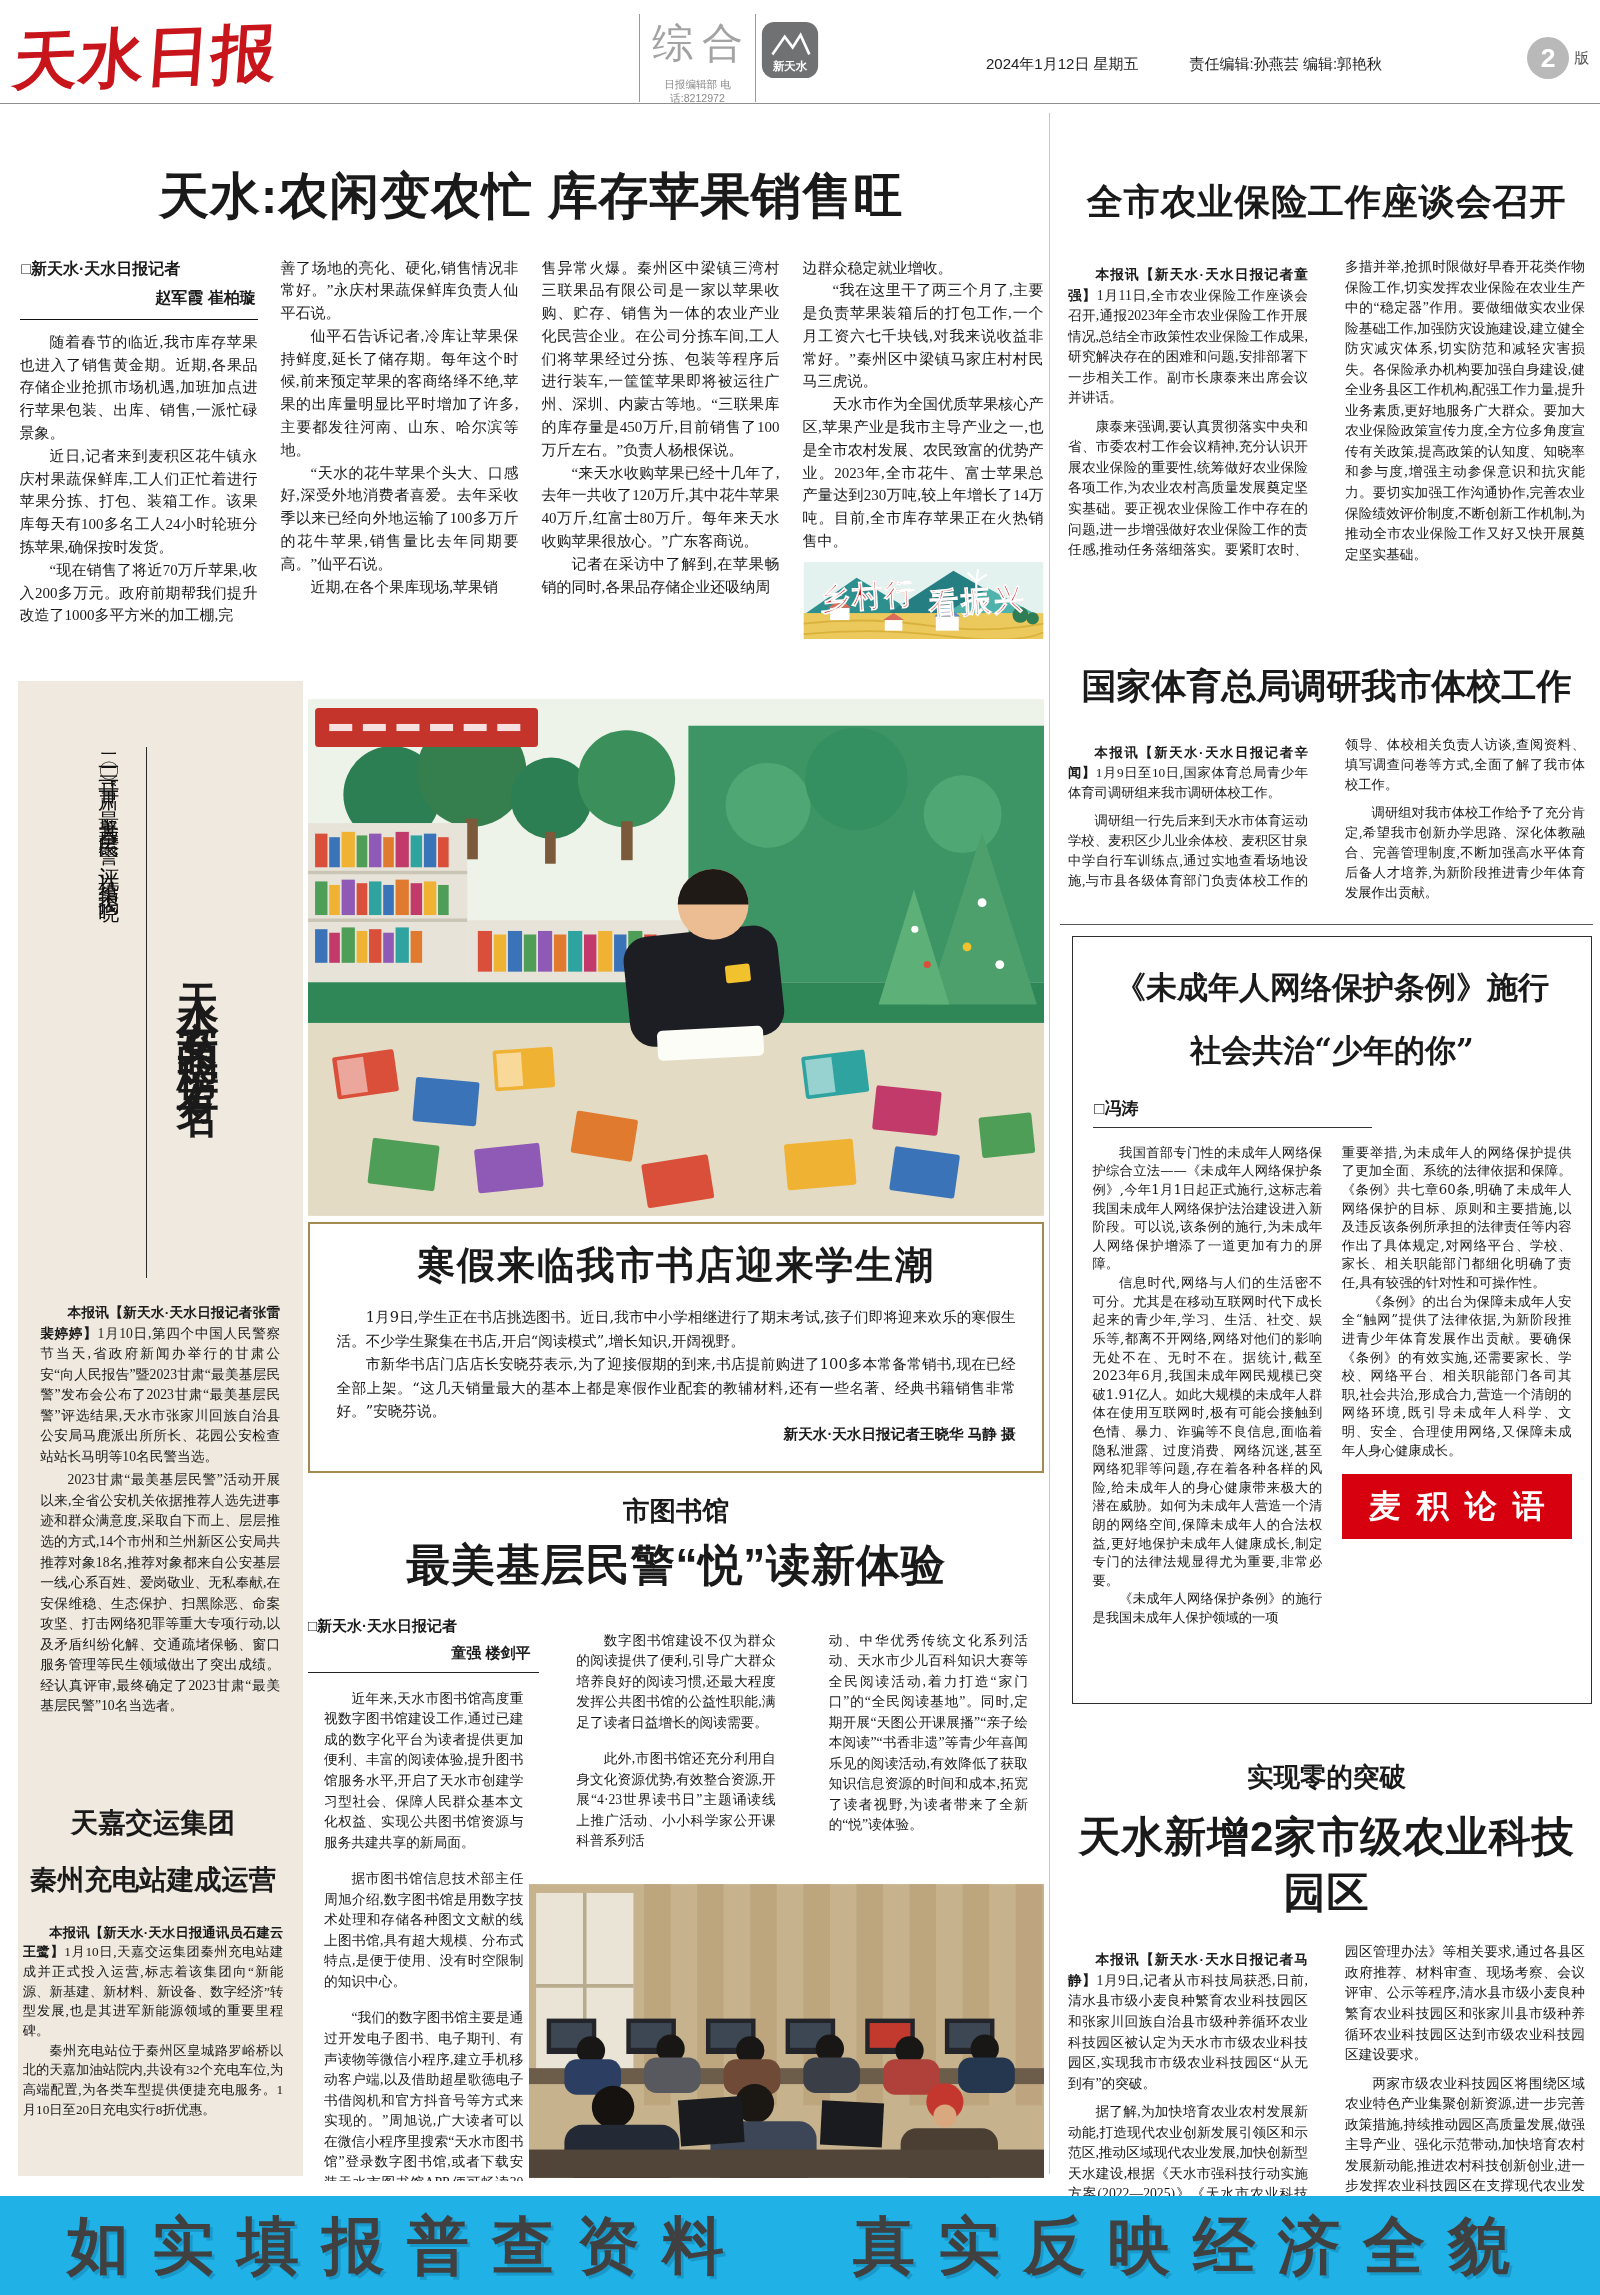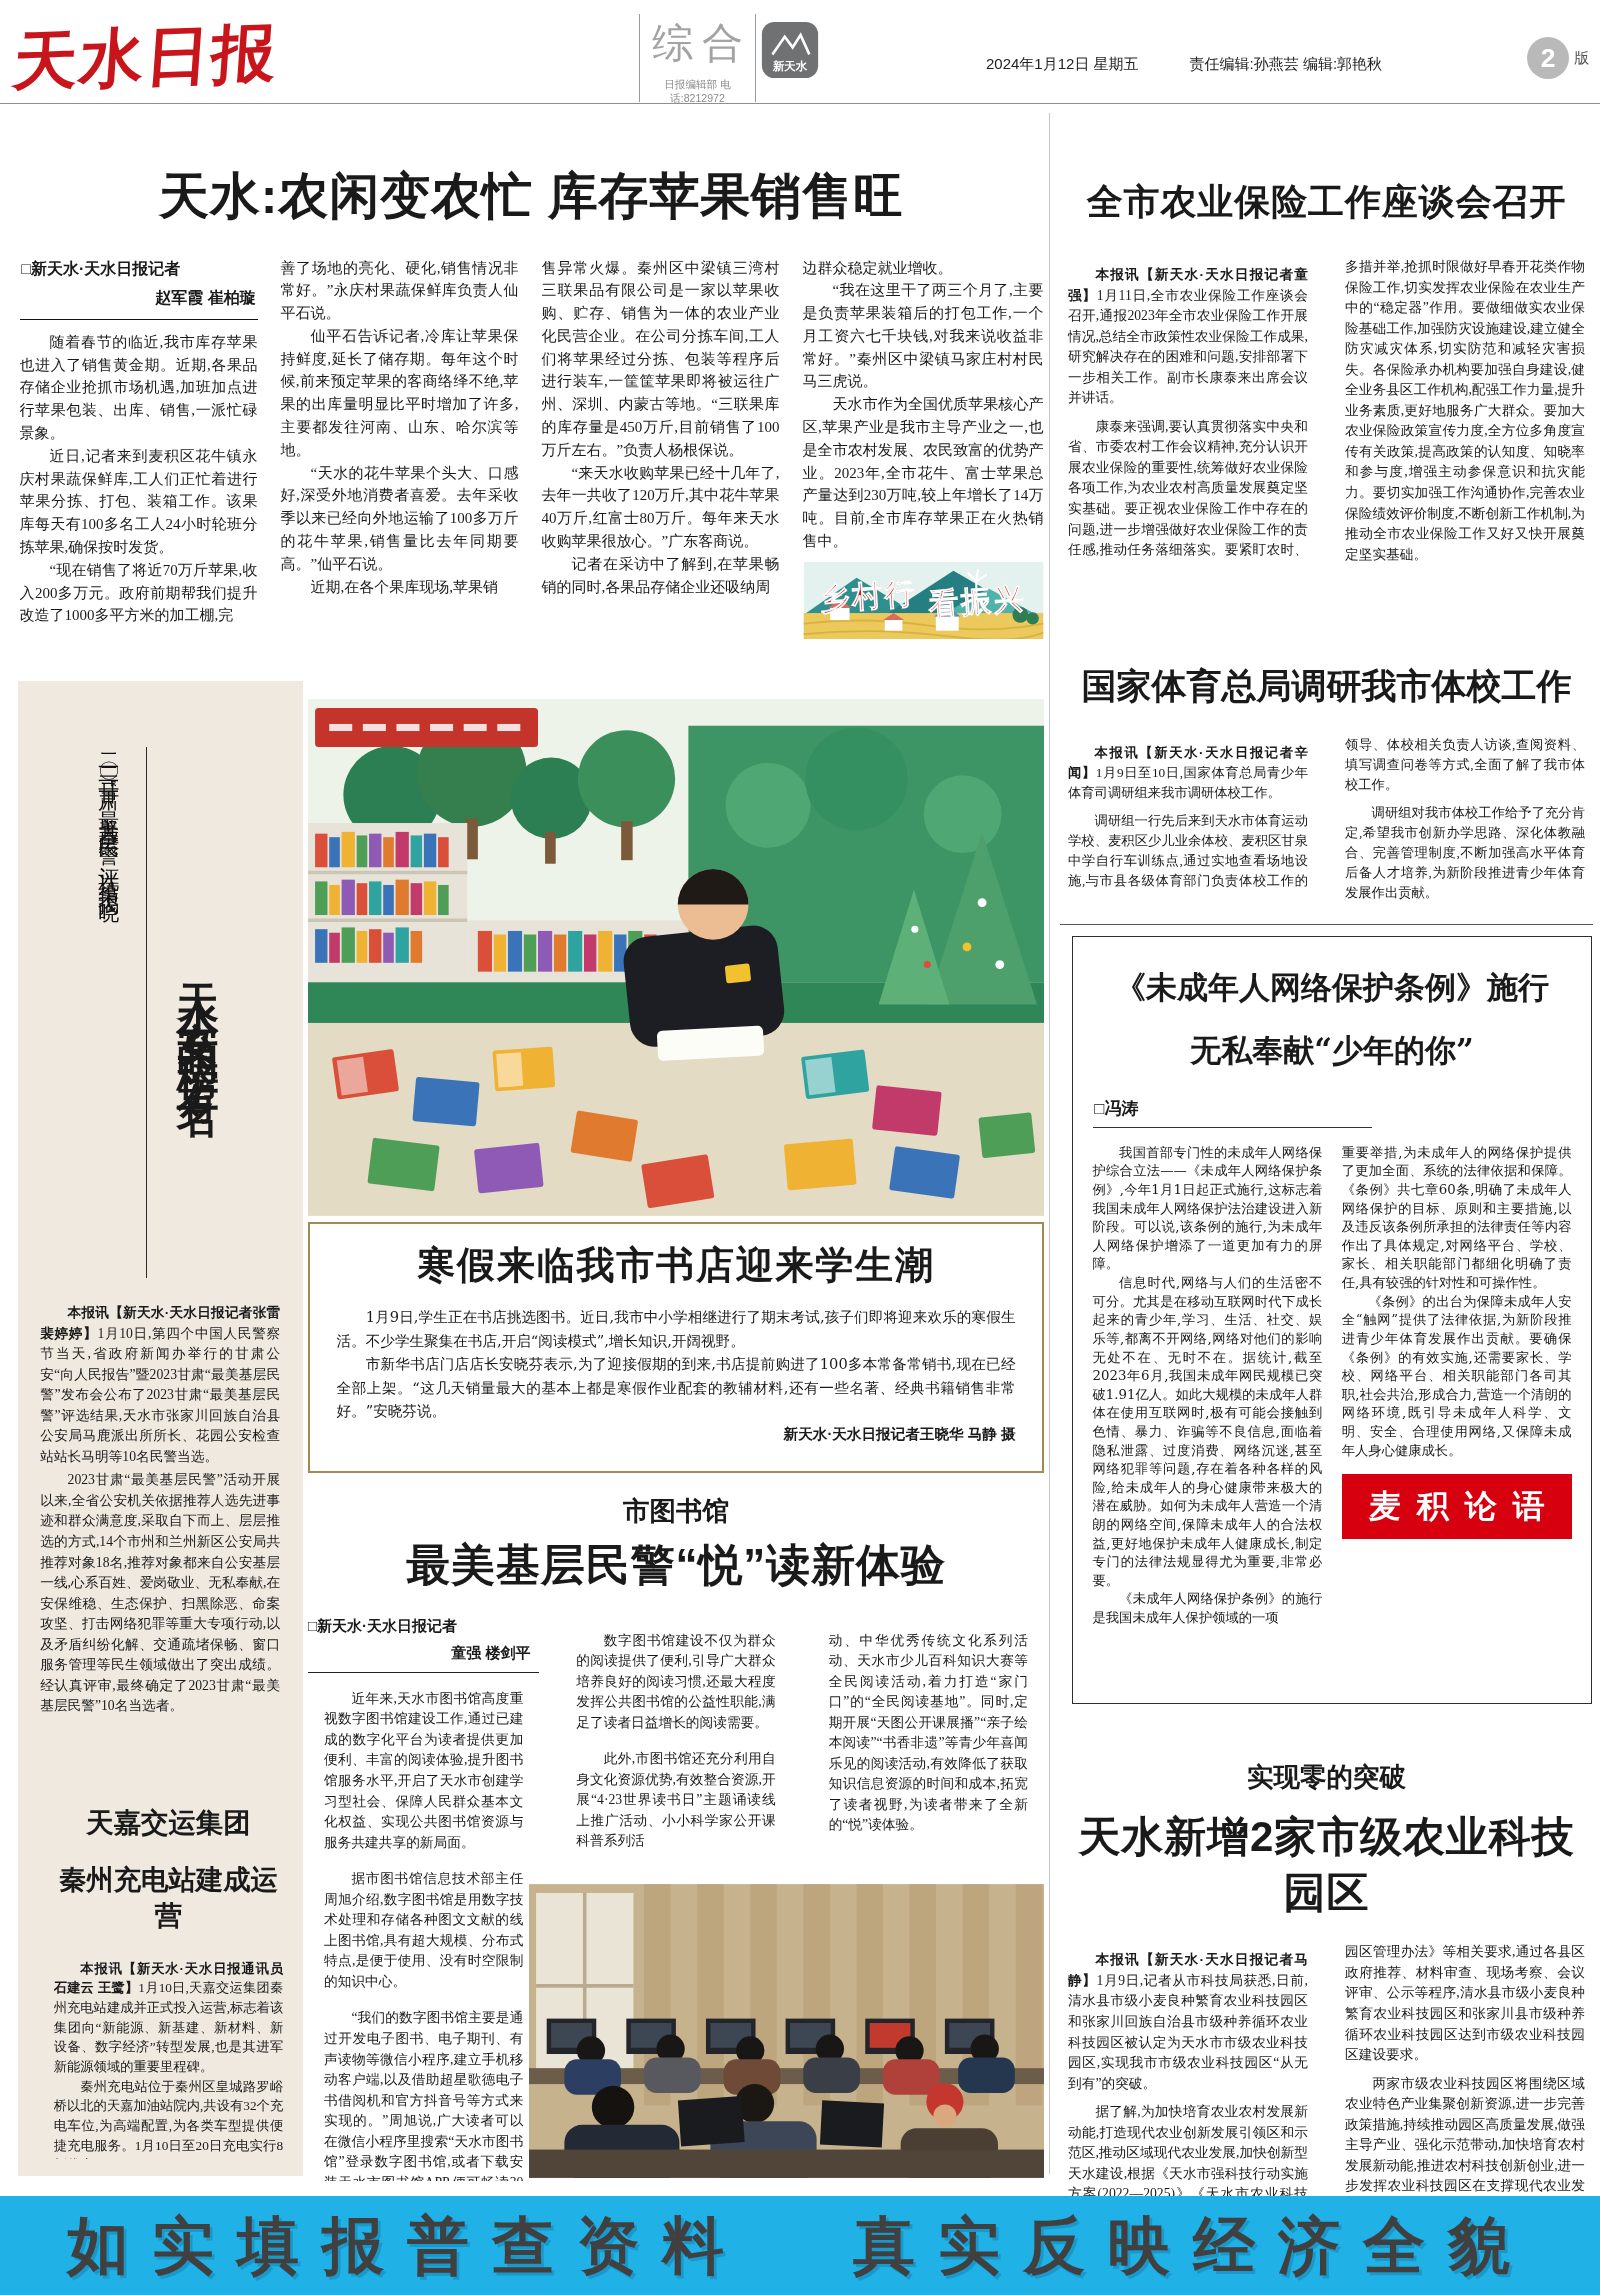--- a/index.html
+++ b/index.html
@@ -80,21 +80,21 @@
   .v-wrap{position:absolute;left:0;top:46px;width:100%;height:570px;display:flex;justify-content:center;}
   .v-inner{display:flex;flex-direction:row;align-items:center;}
   .v-kicker{writing-mode:vertical-rl;font-size:21px;letter-spacing:7px;color:#111;height:548px;
             font-family:"Liberation Sans","DejaVu Sans",sans-serif;}
   .v-div{width:0.9px;background:#2a2a2a;height:531px;margin:0 23px;}
   .v-title{writing-mode:vertical-rl;font-weight:bold;font-size:42px;letter-spacing:12.4px;
            font-family:"Liberation Sans","DejaVu Sans",sans-serif;}
   .sb-body{position:absolute;left:19.5px;right:19.5px;top:619px;height:482px;font-size:13.7px;line-height:1.5;
            text-align:justify;overflow:hidden;}
   .sb-body p{margin:3px;text-indent:2em;}
-  .charging{position:absolute;left:36px;right:19.5px;top:1106px;height:372px;overflow:hidden;}
+  .charging{position:absolute;left:5px;right:19.5px;top:1106px;height:372px;overflow:hidden;}
   .chg-t{text-align:center;font-weight:bold;font-size:27.4px;margin:17.7px 0 0;
          font-family:"Liberation Sans","DejaVu Sans",sans-serif;}
   .chg-t2{margin-top:21px;}
   .chg-body{margin-top:25px;font-size:13.3px;line-height:1.48;text-align:justify;}
   .chg-body p{margin:0;text-indent:2em;}
 
   
   .photo-book{position:absolute;left:308px;top:699px;width:736px;height:517px;overflow:hidden;margin:0;}
   .caption-box{position:absolute;left:308px;top:1222px;width:736px;height:251px;border:2.7px solid #a28a50;
                box-sizing:border-box;padding:10.6px 26.5px 7px;background:#fff;}
@@ -229,21 +229,21 @@
       <p><b class="lead">本报讯【新天水·天水日报记者辛闻】</b><span>1月9日至10日,国家体育总局青少年体育司调研组来我市调研体校工作。</span></p>
       <p>调研组一行先后来到天水市体育运动学校、麦积区少儿业余体校、麦积区甘泉中学自行车训练点,通过实地查看场地设施,与市县各级体育部门负责体校工作的领导、体校相关负责人访谈,查阅资料、填写调查问卷等方式,全面了解了我市体校工作。</p>
       <p>调研组对我市体校工作给予了充分肯定,希望我市创新办学思路、深化体教融合、完善管理制度,不断加强高水平体育后备人才培养,为新阶段推进青少年体育发展作出贡献。</p>
     </div>
   </section>
 
   <div class="hrule-right"></div>
 
   <section class="opinion">
     <h2 class="op-title">《未成年人网络保护条例》施行</h2>
-    <h2 class="op-title op-title2">无私奉献“少年的你”</h2>
+    <h2 class="op-title op-title2">社会共治“少年的你”</h2>
     <div class="op-author">□冯涛</div>
     <div class="op-cols">
       <div class="op-col">
         <p>我国首部专门性的未成年人网络保护综合立法——《未成年人网络保护条例》,今年1月1日起正式施行,这标志着我国未成年人网络保护法治建设进入新阶段。可以说,该条例的施行,为未成年人网络保护增添了一道更加有力的屏障。</p>
         <p>信息时代,网络与人们的生活密不可分。尤其是在移动互联网时代下成长起来的青少年,学习、生活、社交、娱乐等,都离不开网络,网络对他们的影响无处不在、无时不在。据统计,截至2023年6月,我国未成年网民规模已突破1.91亿人。如此大规模的未成年人群体在使用互联网时,极有可能会接触到色情、暴力、诈骗等不良信息,面临着隐私泄露、过度消费、网络沉迷,甚至网络犯罪等问题,存在着各种各样的风险,给未成年人的身心健康带来极大的潜在威胁。如何为未成年人营造一个清朗的网络空间,保障未成年人的合法权益,更好地保护未成年人健康成长,制定专门的法律法规显得尤为重要,非常必要。</p>
         <p>《未成年人网络保护条例》的施行是我国未成年人保护领域的一项</p>
       </div>
       <div class="op-col">
         <p class="cont">重要举措,为未成年人的网络保护提供了更加全面、系统的法律依据和保障。《条例》共七章60条,明确了未成年人网络保护的目标、原则和主要措施,以及违反该条例所承担的法律责任等内容作出了具体规定,对网络平台、学校、家长、相关职能部门都细化明确了责任,具有较强的针对性和可操作性。</p>
         <p>《条例》的出台为保障未成年人安全“触网”提供了法律依据,为新阶段推进青少年体育发展作出贡献。要确保《条例》的有效实施,还需要家长、学校、网络平台、相关职能部门各司其职,社会共治,形成合力,营造一个清朗的网络环境,既引导未成年人科学、文明、安全、合理使用网络,又保障未成年人身心健康成长。</p>

